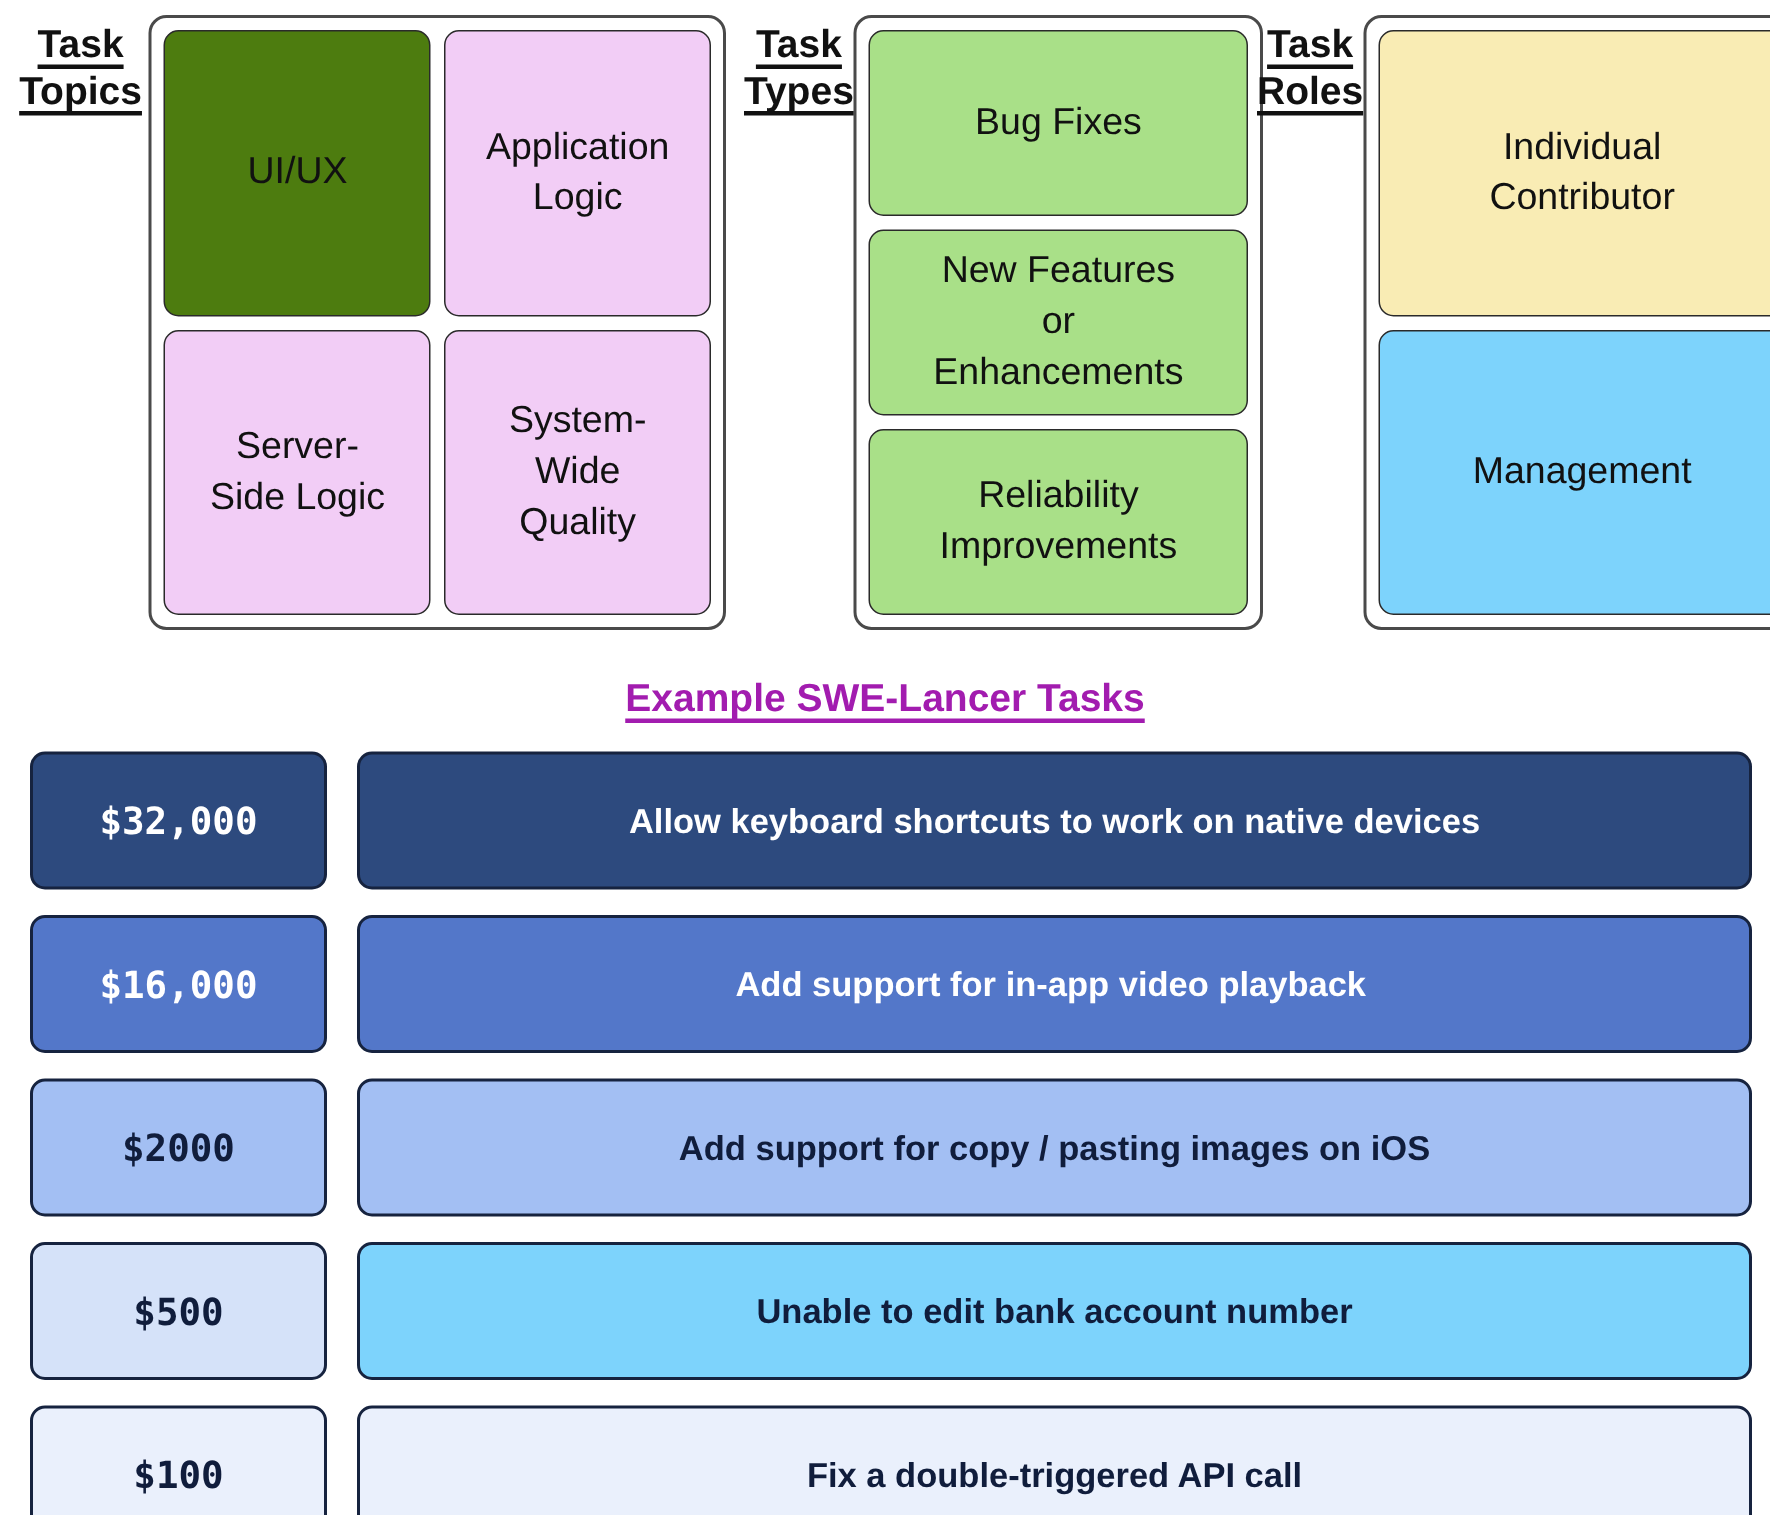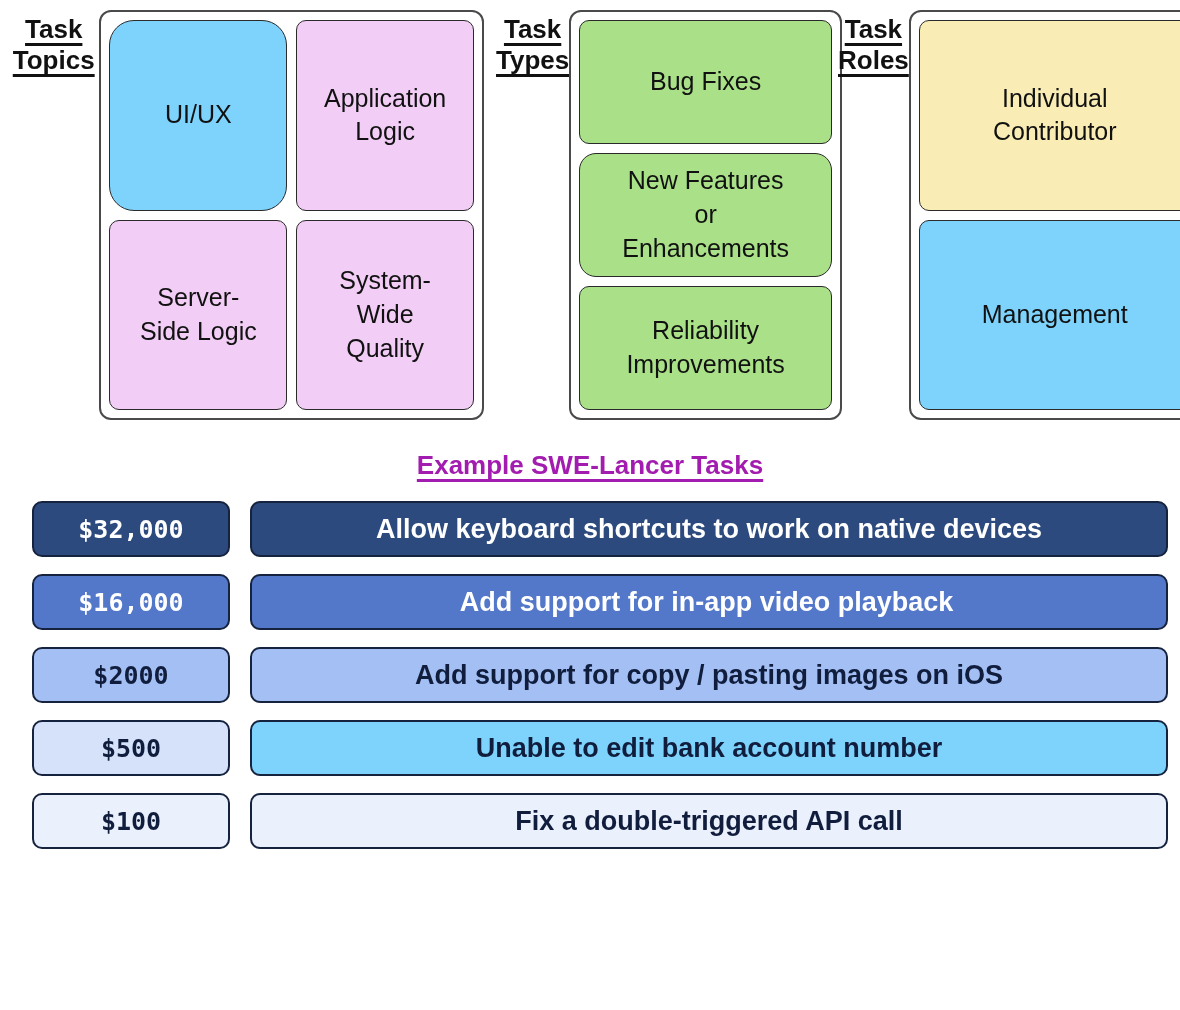--- a/index.html
+++ b/index.html
@@ -76,22 +76,21 @@
 
   .rows {
     display: flex;
     flex-direction: column;
     gap: 17px;
     padding: 0 12px 0 20px;
   }
   .task-row {
     display: flex;
     gap: 20px;
-    height: 56px;
-    margin-left: 12px;
+    height: 92px;
   }
   .price-box {
     width: 198px;
     flex: 0 0 198px;
     border: 2px solid #16233f;
     border-radius: 10px;
     display: flex;
     align-items: center;
     justify-content: center;
     font-family: "DejaVu Sans Mono", "Liberation Mono", monospace;
@@ -99,45 +98,45 @@
     font-weight: bold;
   }
   .desc-box {
     flex: 1;
     border: 2px solid #16233f;
     border-radius: 10px;
     display: flex;
     align-items: center;
     justify-content: center;
     text-align: center;
-    font-size: 27px;
+    font-size: 23px;
     font-weight: bold;
     padding: 0 20px;
   }
 </style>
 </head>
 <body>
 
 <div class="top-section">
 
   <div class="column col-topics">
     <div class="section-title">Task Topics</div>
     <div class="panel panel-topics">
-      <div class="box" style="background: #7dd3fc; border-radius: 25px;">UI/UX</div>
+      <div class="box" style="background: #4d7c0f;">UI/UX</div>
       <div class="box" style="background: rgb(242, 205, 246);">Application Logic</div>
       <div class="box" style="background: rgb(242, 205, 246);">Server-Side Logic</div>
       <div class="box" style="background: rgb(242, 205, 246);">System-Wide Quality</div>
     </div>
   </div>
 
   <div class="column col-types">
     <div class="section-title">Task Types</div>
     <div class="panel panel-types">
       <div class="box" style="background: rgb(169, 224, 136);">Bug Fixes</div>
-      <div class="box" style="background: rgb(169, 224, 136); border-radius: 17px;">New Features or Enhancements</div>
+      <div class="box" style="background: rgb(169, 224, 136);">New Features or Enhancements</div>
       <div class="box" style="background: rgb(169, 224, 136);">Reliability Improvements</div>
     </div>
   </div>
 
   <div class="column col-roles">
     <div class="section-title">Task Roles</div>
     <div class="panel panel-roles">
       <div class="box" style="background: rgb(249, 236, 180);">Individual Contributor</div>
       <div class="box" style="background: #7dd3fc;">Management</div>
     </div>

